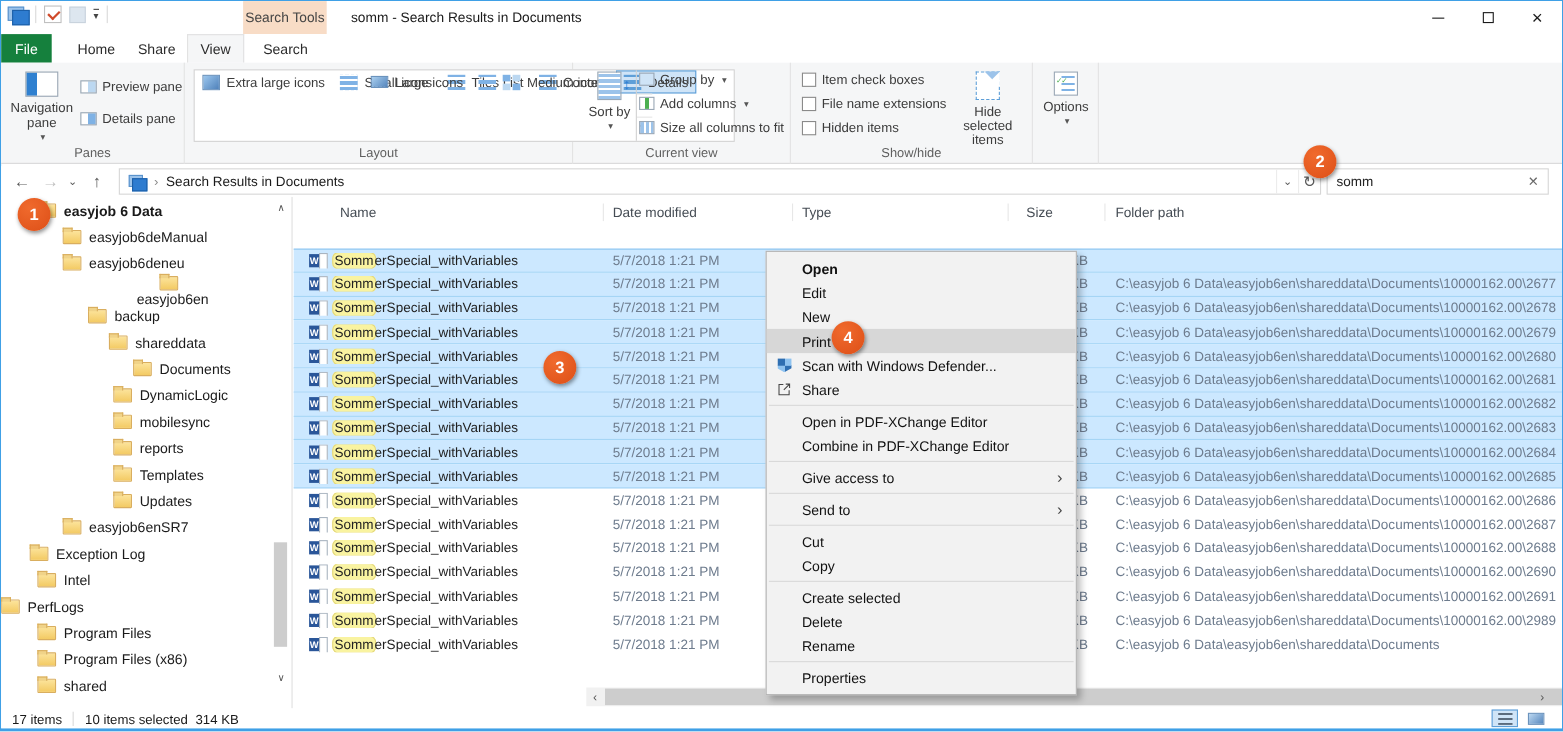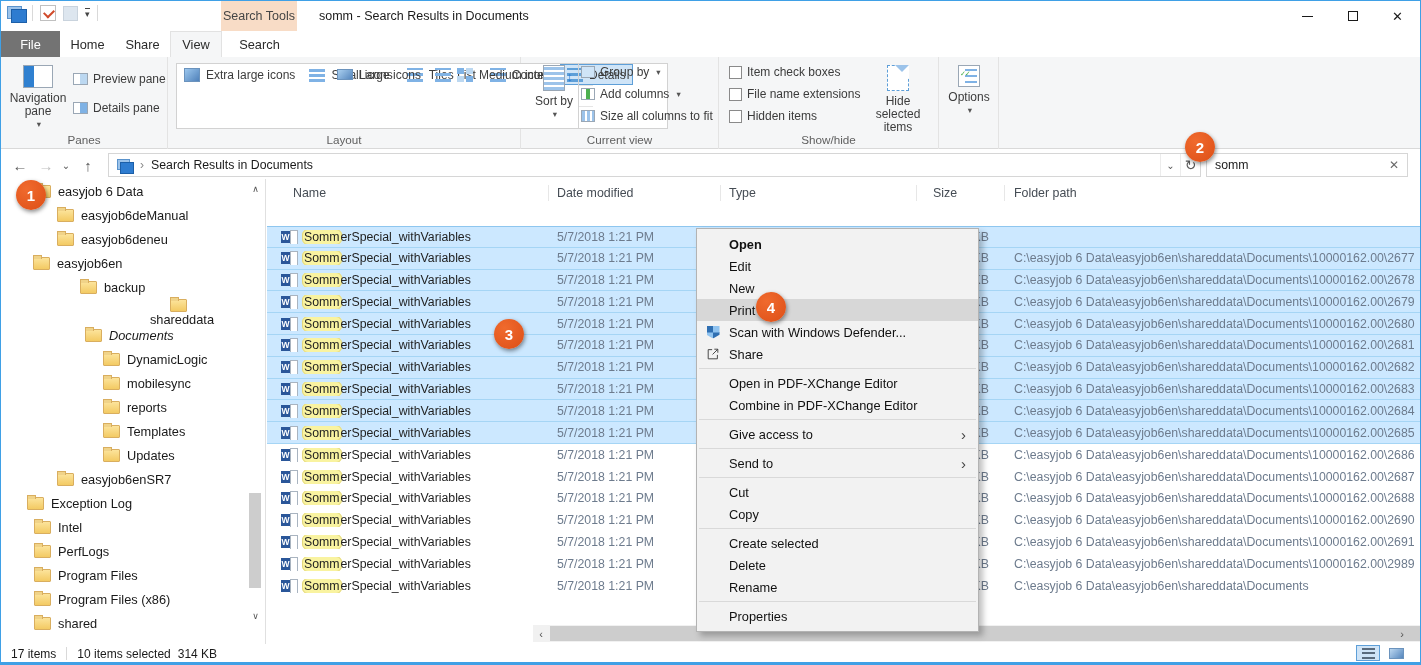--- a/index.html
+++ b/index.html
@@ -22,21 +22,21 @@
     display:flex;align-items:center;justify-content:center;font-size:12.5px;color:#454545}
   .win-title{position:absolute;left:318px;top:0;height:30px;display:flex;align-items:center;font-size:12.5px;color:#1a1a1a}
   .win-controls{position:absolute;right:0;top:0;height:30px;display:flex}
   .wc{width:45px;height:30px;display:flex;align-items:center;justify-content:center;color:#1a1a1a}
   .wc .min{width:11px;height:1px;background:#1a1a1a}
   .wc .max{width:10px;height:10px;border:1px solid #1a1a1a}
   .wc.close{font-size:13px}
   
   .tabrow{position:absolute;left:0;top:30px;width:100%;height:26px;background:#fff}
   .tab{position:absolute;top:0;height:26px;display:flex;align-items:center;justify-content:center;font-size:12.8px;color:#2b2b2b}
-  .tab-file{left:0;width:59px;background:#737373;color:#fff}
+  .tab-file{left:0;width:46px;background:#15803d;color:#fff}
   .tab-home{left:59px;width:55px}
   .tab-share{left:114px;width:55px}
   .tab-view{left:169px;width:52px;background:#f5f6f7;border:1px solid #e2e2e2;border-bottom:none}
   .tab-search{left:221px;width:75px}
   .ribbon-help{position:absolute;right:8px;top:33px;display:flex;align-items:center;gap:10px}
   .collapse-chevron{font-size:11px;color:#555}
   .help-circle{width:16px;height:16px;border-radius:50%;background:#2b7cd6;color:#fff;font-size:11px;font-weight:bold;display:flex;align-items:center;justify-content:center}
   
   .ribbon{position:absolute;left:0;top:56px;width:100%;height:92px;background:#f5f6f7;border-bottom:1px solid #d9d9d9;font-size:12px;color:#3c3c3c}
   .rgroup{position:absolute;top:0;height:92px;border-right:1px solid #e3e3e3}
@@ -97,21 +97,21 @@
   .folder-icon{width:17px;height:13px;background:linear-gradient(#fce49c,#f3ca63);border:1px solid #d9ae5f;border-radius:1px;position:relative;margin-right:7px;flex:none}
   .folder-icon::before{content:"";position:absolute;top:-3px;left:-1px;width:7px;height:3px;background:#f0d389;border:1px solid #d9ae5f;border-bottom:none}
   .sb-scroll{position:absolute;right:2px;top:0;width:15px;height:100%;}
   .sb-arrow{position:absolute;left:0;width:15px;height:16px;display:flex;align-items:center;justify-content:center;font-size:9px;color:#555}
   .sb-thumb{position:absolute;left:1px;width:12px;background:#cdcdcd}
   
   .filearea{position:absolute;left:266px;top:0;right:0;height:100%}
   .fl-header,.file-row{display:grid;grid-template-columns:282px 172px 196px 88px 1fr;align-items:center}
   .fl-header{height:27px;font-size:12.4px;color:#454c54}
   .hdr{padding-left:8px;height:16px;line-height:16px;border-right:1px solid #e7e7e7}
-  .hdr.name{padding-left:26px}
+  .hdr.name{padding-left:42px}
   .hdr.size{padding-left:16px}
   .hdr.path{border-right:none;padding-left:9px}
   .rows{position:absolute;left:0;top:47px;right:0}
   .file-row{height:21.8px;font-size:12.3px;color:#1f1f1f}
   .file-row .cell{white-space:nowrap;overflow:hidden}
   .file-row .name{display:flex;align-items:center;padding-left:14px}
   .file-row .date,.file-row .type{padding-left:8px;color:#6d7b8d}
   .file-row .size{text-align:right;padding-right:16px;color:#6d7b8d}
   .file-row .path{padding-left:9px;color:#6d7b8d}
   .file-row.selected{background:#cce8ff;border-bottom:1px solid #a5d5f5}
@@ -332,81 +332,81 @@
     </div>
     <div class="searchbox">
       <span>somm</span>
       <span class="x">✕</span>
     </div>
   </div>
 
   <div class="main">
     <div class="sidebar">
       <div id="tree">
+          <div class="tree-item" style="padding-left: 33px; font-weight: bold;">
+    <span class="folder-icon"></span>
+    <span class="tree-label">easyjob 6 Data</span>
+  </div>
+          <div class="tree-item" style="padding-left: 56px;">
+    <span class="folder-icon"></span>
+    <span class="tree-label">easyjob6deManual</span>
+  </div>
+          <div class="tree-item" style="padding-left: 56px;">
+    <span class="folder-icon"></span>
+    <span class="tree-label">easyjob6deneu</span>
+  </div>
+          <div class="tree-item" style="padding-left: 48px; flex-direction: column;">
+    <span class="folder-icon"></span>
+    <span class="tree-label">easyjob6en</span>
+  </div>
+          <div class="tree-item" style="padding-left: 79px;">
+    <span class="folder-icon"></span>
+    <span class="tree-label">backup</span>
+  </div>
+          <div class="tree-item" style="padding-left: 98px;">
+    <span class="folder-icon"></span>
+    <span class="tree-label">shareddata</span>
+  </div>
+          <div class="tree-item" style="padding-left: 120px;">
+    <span class="folder-icon"></span>
+    <span class="tree-label">Documents</span>
+  </div>
+          <div class="tree-item" style="padding-left: 102px;">
+    <span class="folder-icon"></span>
+    <span class="tree-label">DynamicLogic</span>
+  </div>
+          <div class="tree-item" style="padding-left: 102px;">
+    <span class="folder-icon"></span>
+    <span class="tree-label">mobilesync</span>
+  </div>
+          <div class="tree-item" style="padding-left: 102px;">
+    <span class="folder-icon"></span>
+    <span class="tree-label">reports</span>
+  </div>
+          <div class="tree-item" style="padding-left: 102px;">
+    <span class="folder-icon"></span>
+    <span class="tree-label">Templates</span>
+  </div>
+          <div class="tree-item" style="padding-left: 102px;">
+    <span class="folder-icon"></span>
+    <span class="tree-label">Updates</span>
+  </div>
+          <div class="tree-item" style="padding-left: 56px;">
+    <span class="folder-icon"></span>
+    <span class="tree-label">easyjob6enSR7</span>
+  </div>
+          <div class="tree-item" style="padding-left: 26px;">
+    <span class="folder-icon"></span>
+    <span class="tree-label">Exception Log</span>
+  </div>
           <div class="tree-item" style="padding-left: 33px;">
     <span class="folder-icon"></span>
-    <span class="tree-label">easyjob 6 Data</span>
-  </div>
-          <div class="tree-item" style="padding-left: 56px;">
-    <span class="folder-icon"></span>
-    <span class="tree-label">easyjob6deManual</span>
-  </div>
-          <div class="tree-item" style="padding-left: 56px;">
-    <span class="folder-icon"></span>
-    <span class="tree-label">easyjob6deneu</span>
-  </div>
-          <div class="tree-item" style="padding-left: 32px;">
-    <span class="folder-icon"></span>
-    <span class="tree-label">easyjob6en</span>
-  </div>
-          <div class="tree-item" style="padding-left: 79px;">
-    <span class="folder-icon"></span>
-    <span class="tree-label">backup</span>
-  </div>
-          <div class="tree-item" style="padding-left: 98px; flex-direction: column;">
-    <span class="folder-icon"></span>
-    <span class="tree-label">shareddata</span>
-  </div>
-          <div class="tree-item" style="padding-left: 84px; font-style: italic;">
-    <span class="folder-icon"></span>
-    <span class="tree-label">Documents</span>
-  </div>
-          <div class="tree-item" style="padding-left: 102px;">
-    <span class="folder-icon"></span>
-    <span class="tree-label">DynamicLogic</span>
-  </div>
-          <div class="tree-item" style="padding-left: 102px;">
-    <span class="folder-icon"></span>
-    <span class="tree-label">mobilesync</span>
-  </div>
-          <div class="tree-item" style="padding-left: 102px;">
-    <span class="folder-icon"></span>
-    <span class="tree-label">reports</span>
-  </div>
-          <div class="tree-item" style="padding-left: 102px;">
-    <span class="folder-icon"></span>
-    <span class="tree-label">Templates</span>
-  </div>
-          <div class="tree-item" style="padding-left: 102px;">
-    <span class="folder-icon"></span>
-    <span class="tree-label">Updates</span>
-  </div>
-          <div class="tree-item" style="padding-left: 56px;">
-    <span class="folder-icon"></span>
-    <span class="tree-label">easyjob6enSR7</span>
-  </div>
-          <div class="tree-item" style="padding-left: 26px;">
-    <span class="folder-icon"></span>
-    <span class="tree-label">Exception Log</span>
-  </div>
-          <div class="tree-item" style="padding-left: 33px;">
-    <span class="folder-icon"></span>
     <span class="tree-label">Intel</span>
   </div>
-          <div class="tree-item" style="padding-left: 33px; align-items: center;">
+          <div class="tree-item" style=" align-items: center;">
     <span class="folder-icon"></span>
     <span class="tree-label">PerfLogs</span>
   </div>
           <div class="tree-item" style="padding-left: 33px; text-align: center;">
     <span class="folder-icon"></span>
     <span class="tree-label">Program Files</span>
   </div>
           <div class="tree-item" style="padding-left: 33px;">
     <span class="folder-icon"></span>
     <span class="tree-label">Program Files (x86)</span>

